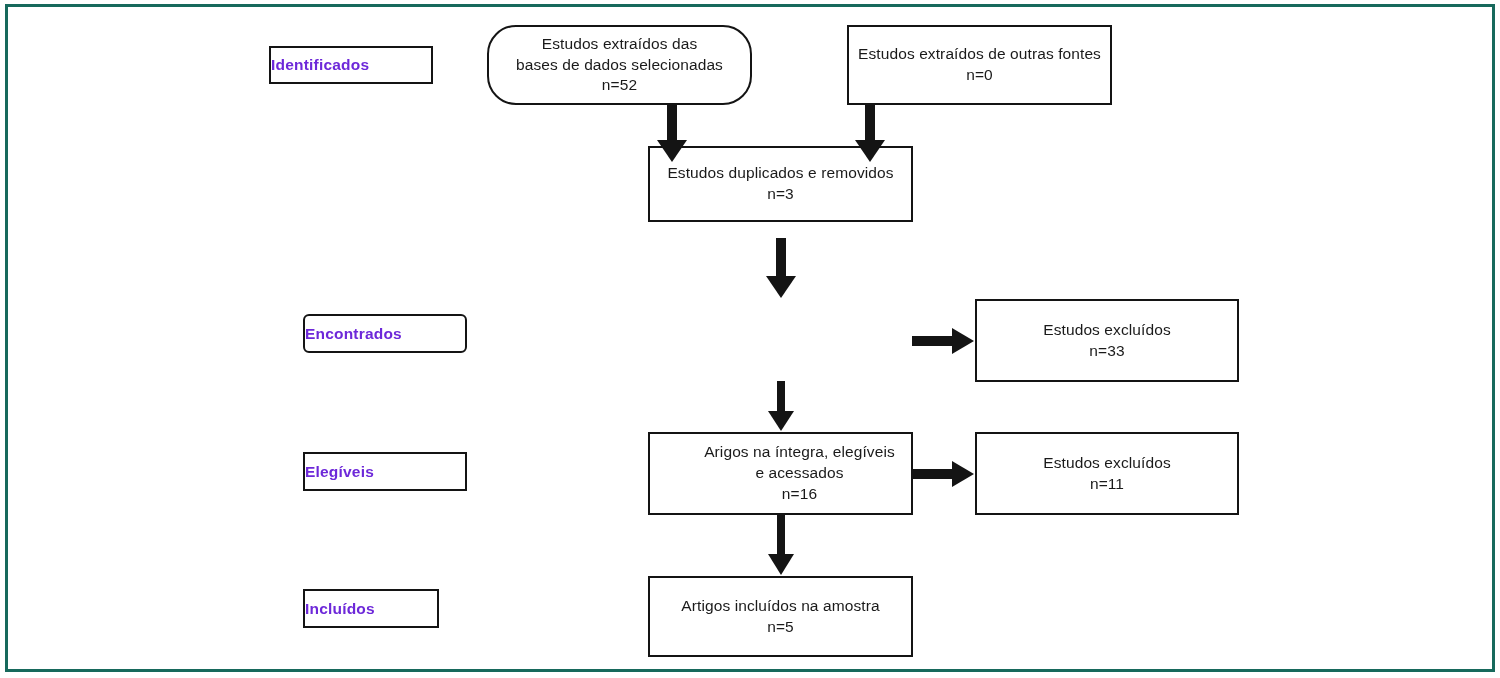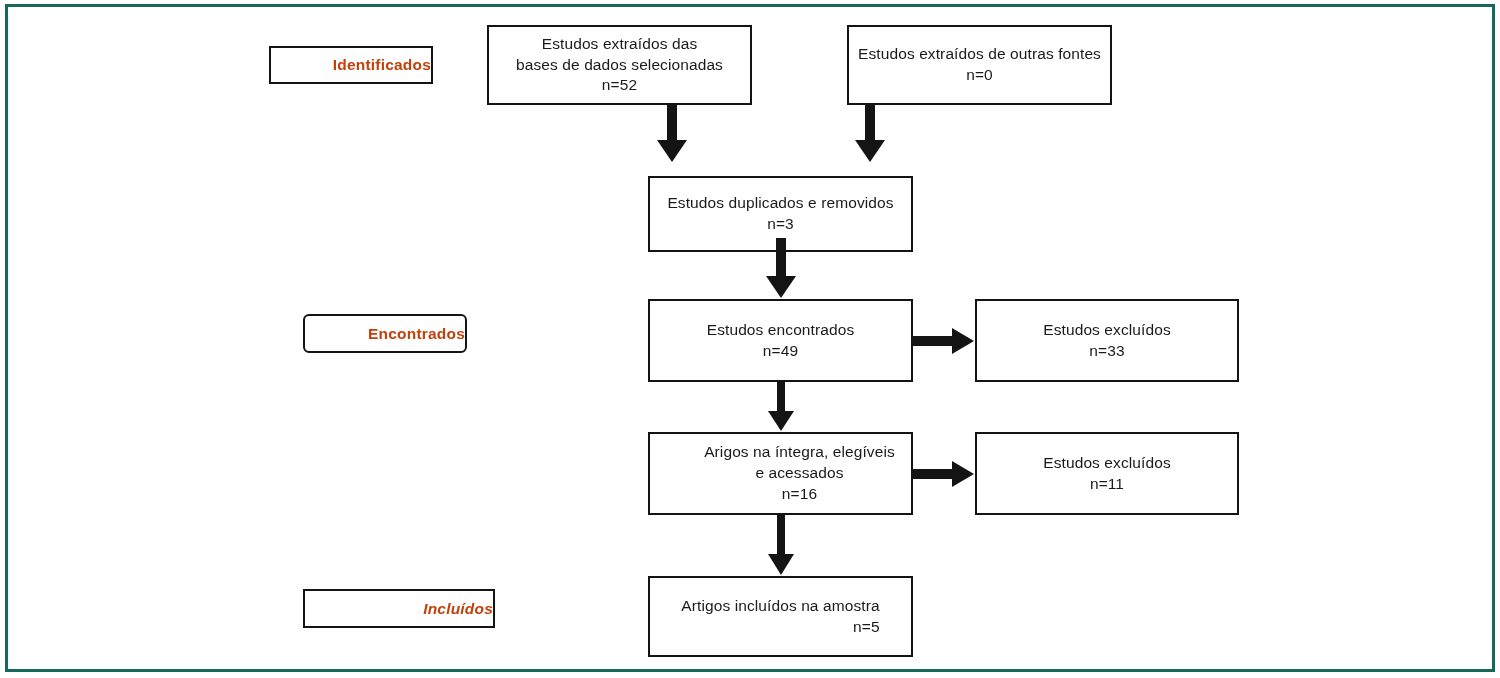--- a/index.html
+++ b/index.html
@@ -43,24 +43,24 @@
   .node .txt{white-space:pre-line;}
 
   
   .stage{
     position:absolute;
     border:2px solid #141414;
     background:#ffffff;
     box-sizing:border-box;
     display:flex;
     align-items:center;
-    justify-content:flex-end;
+    justify-content:flex-start;
     font-weight:bold;
     font-size:15.5px;
-    color:#c2410c;
+    color:#6d28d9;
     letter-spacing:0.2px;
   }
 
   
   .arrow{position:absolute;}
   .arrow svg{display:block;}
 </style>
 </head>
 <body>
 
@@ -69,63 +69,62 @@
   <div id="frame"></div>
 
   <div class="stage" style="left:269px; top:46px; width:164px; height:38px;">
     <span>Identificados</span>
   </div>
 
   <div class="stage" style="left:303px; top:314px; width:164px; height:39px;border-radius:6px;">
     <span>Encontrados</span>
   </div>
 
+  <div class="stage" style="left:303px; top:452px; width:164px; height:39px;">
+    <span>Elegíveis</span>
+  </div>
 
-  <div class="stage" style="left:303px; top:589px; width:192px; height:39px;font-style:italic;">
+  <div class="stage" style="left:303px; top:589px; width:136px; height:39px;">
     <span>Incluídos</span>
   </div>
 
-  <div class="node" style="left:487px; top:25px; width:265px; height:80px;">
+  <div class="node" style="left:487px; top:25px; width:265px; height:80px;border-radius:29px;">
     <span class="txt">Estudos extraídos das
 bases de dados selecionadas
 n=52</span>
   </div>
 
   <div class="node" style="left:811px; top:25px; width:265px; height:80px;margin-left:36px;">
     <span class="txt">Estudos extraídos de outras fontes
 n=0</span>
   </div>
 
-  <div class="node" style="left:648px; top:176px; width:265px; height:76px;">
+  <div class="node" style="left:648px; top:146px; width:265px; height:76px;">
     <span class="txt">Estudos duplicados e removidos
 n=3</span>
   </div>
 
-  <div class="node" style="left:648px; top:299px; width:265px; height:83px;">
-    <span class="txt">Estudos encontrados
-n=49</span>
-  </div>
 
   <div class="node" style="left:975px; top:299px; width:264px; height:83px;">
     <span class="txt">Estudos excluídos
 n=33</span>
   </div>
 
   <div class="node" style="left:648px; top:432px; width:265px; height:83px;padding-left:44px;">
     <span class="txt">Arigos na íntegra, elegíveis
 e acessados
 n=16</span>
   </div>
 
   <div class="node" style="left:975px; top:432px; width:264px; height:83px;">
     <span class="txt">Estudos excluídos
 n=11</span>
   </div>
 
-  <div class="node" style="left:648px; top:576px; width:265px; height:81px;text-align:right;">
+  <div class="node" style="left:648px; top:576px; width:265px; height:81px;">
     <span class="txt">Artigos incluídos na amostra
 n=5</span>
   </div>
 
   <div class="arrow" style="left:654px; top:104px; width:36px; height:60px;">
     <svg width="36" height="60" viewBox="0 0 36 60">
       <rect x="13" y="0" width="10" height="38" fill="#141414"></rect>
       <polygon points="3,36 33,36 18,58" fill="#141414"></polygon>
     </svg>
   </div>

